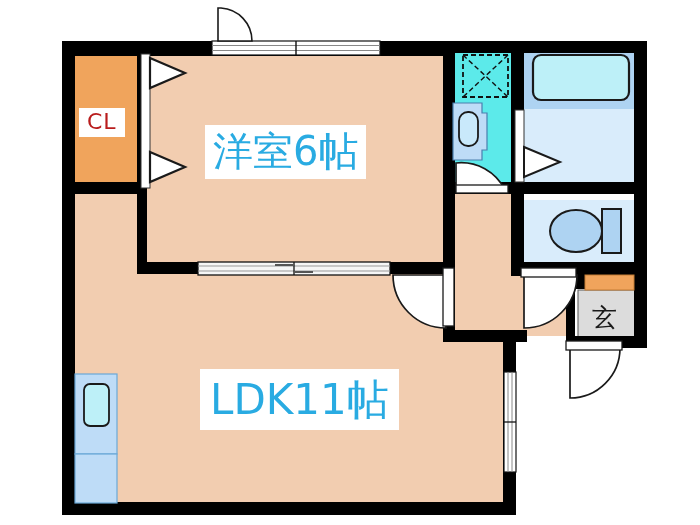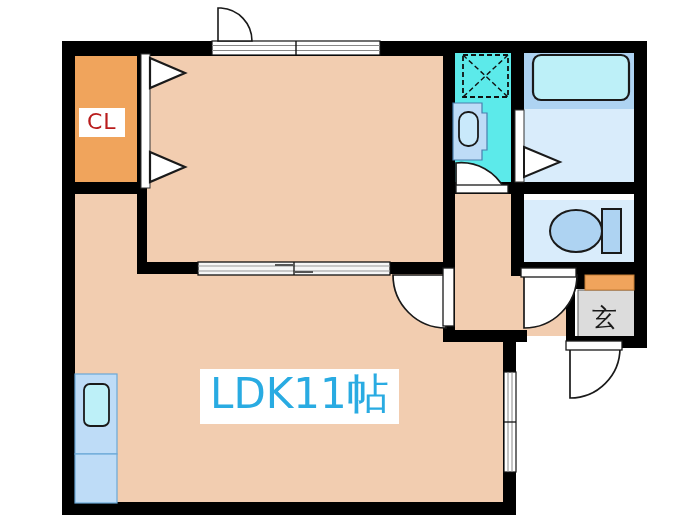--- a/index.html
+++ b/index.html
@@ -36,21 +36,21 @@
     left: 205px;
     top: 125px;
     font-size: 40px;
     padding: 6px 8px 8px 8px;
     font-weight: 400;
   }
   #label-ldk {
     left: 200px;
     top: 369px;
     font-size: 42px;
-    padding: 4px 10px 9px 10px;
+    padding: 10px 10px 9px 10px;
     font-weight: 400;
   }
   #label-cl {
     left: 79px;
     top: 108px;
     font-size: 22px;
     color: #b91c1c;
     padding: 3px 8px 4px 8px;
     font-weight: 400;
     letter-spacing: 1px;
@@ -218,20 +218,21 @@
       <rect x="443" y="268" width="11" height="58" fill="#ffffff" stroke="#1a1a1a" stroke-width="1.3"></rect>
     </g>
 
     <g>
       <path d="M 570 348 L 570 398 A 50 50 0 0 0 620 348 Z" fill="#ffffff" stroke="#1a1a1a" stroke-width="1.7"></path>
       <rect x="566" y="341" width="56" height="9" fill="#ffffff" stroke="#1a1a1a" stroke-width="1.3"></rect>
     </g>
 
   </svg>
 
+  <div class="label" id="label-bedroom">洋室6帖</div>
 
   <div class="label" id="label-ldk">LDK11帖</div>
 
   <div class="label" id="label-cl">CL</div>
 
   <div id="label-genkan">玄</div>
 
 </div>
 
 </body></html>

